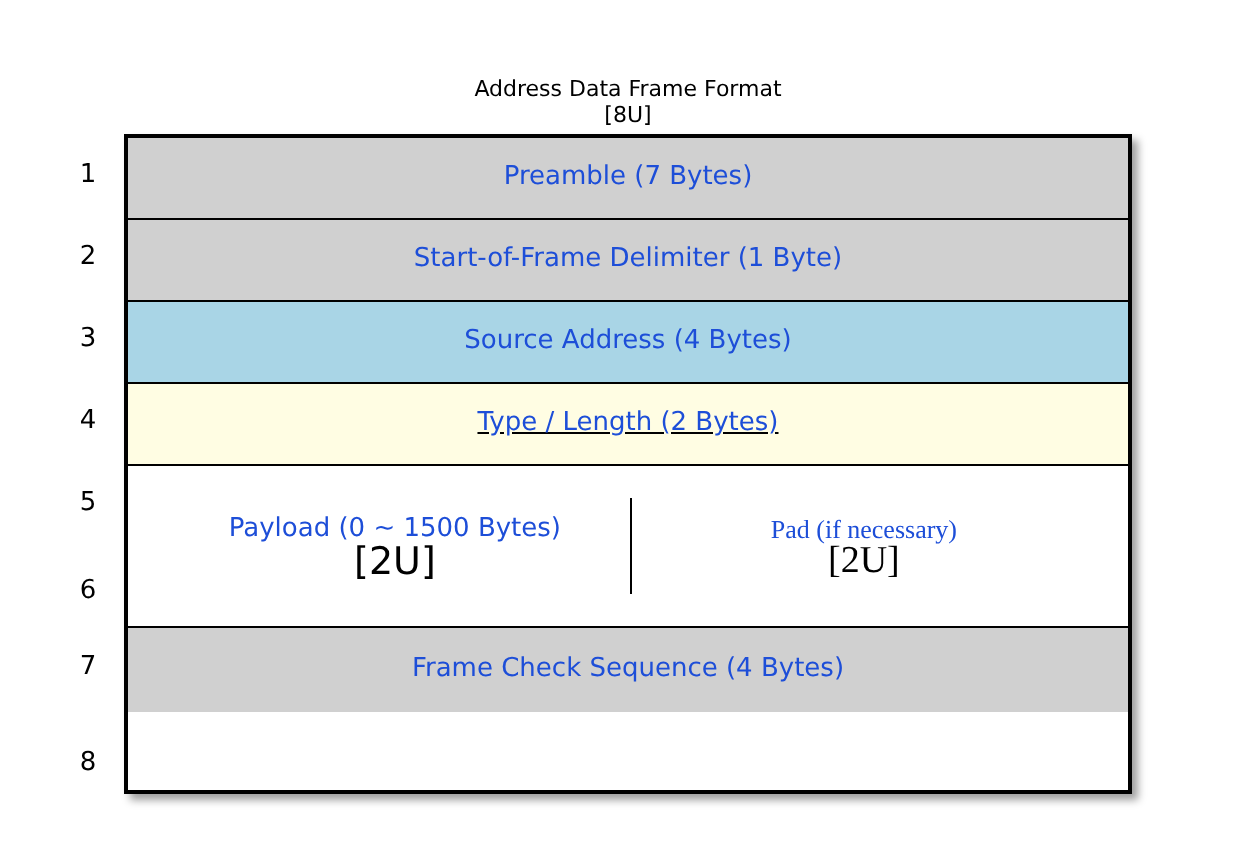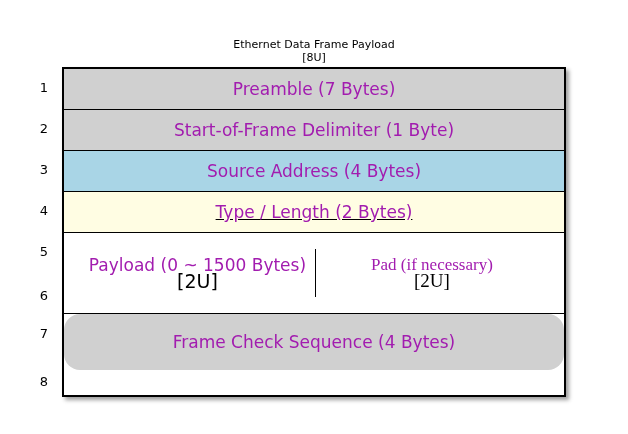--- a/index.html
+++ b/index.html
@@ -84,32 +84,32 @@
     display: flex;
     align-items: center;
     justify-content: center;
   }
   .frame-row:last-child {
     border-bottom: none;
   }
 
   .frame-row.h-single { height: 41px; }
   .frame-row.h-merged { height: 81px; }
-  .frame-row.h-last   { height: 56px; border-radius: 16px; }
+  .frame-row.h-last   { height: 42px; }
 
   .fill-gray   { background: #d0d0d0; }
   .fill-blue   { background: #a9d5e6; }
   .fill-yellow { background: #fffde3; text-decoration: underline; }
   .fill-white  { background: #ffffff; }
 
   .cell-label {
-    font-size: 17px;
+    font-size: 13px;
     line-height: 16px;
     text-align: center;
-    color: #a21caf;
+    color: #1d4ed8;
     white-space: nowrap;
   }
 
   
   .split-row {
     display: flex;
     padding: 16px;
   }
   .split-cell {
     display: flex;
@@ -133,21 +133,21 @@
     text-align: center;
     color: #000;
   }
 </style>
 </head>
 <body>
 
 <div id="diagram-root">
 
   <div class="title-block">
-    <span class="title-main">Ethernet Data Frame Payload</span>
+    <span class="title-main">Address Data Frame Format</span>
     <span class="title-sub">[8U]</span>
   </div>
 
   <div class="row-index-gutter">
     <span class="row-index" style="top:14px;">1</span>
     <span class="row-index" style="top:55px;">2</span>
     <span class="row-index" style="top:96px;">3</span>
     <span class="row-index" style="top:137px;">4</span>
     <span class="row-index" style="top:178px;">5</span>
     <span class="row-index" style="top:222px;">6</span>

